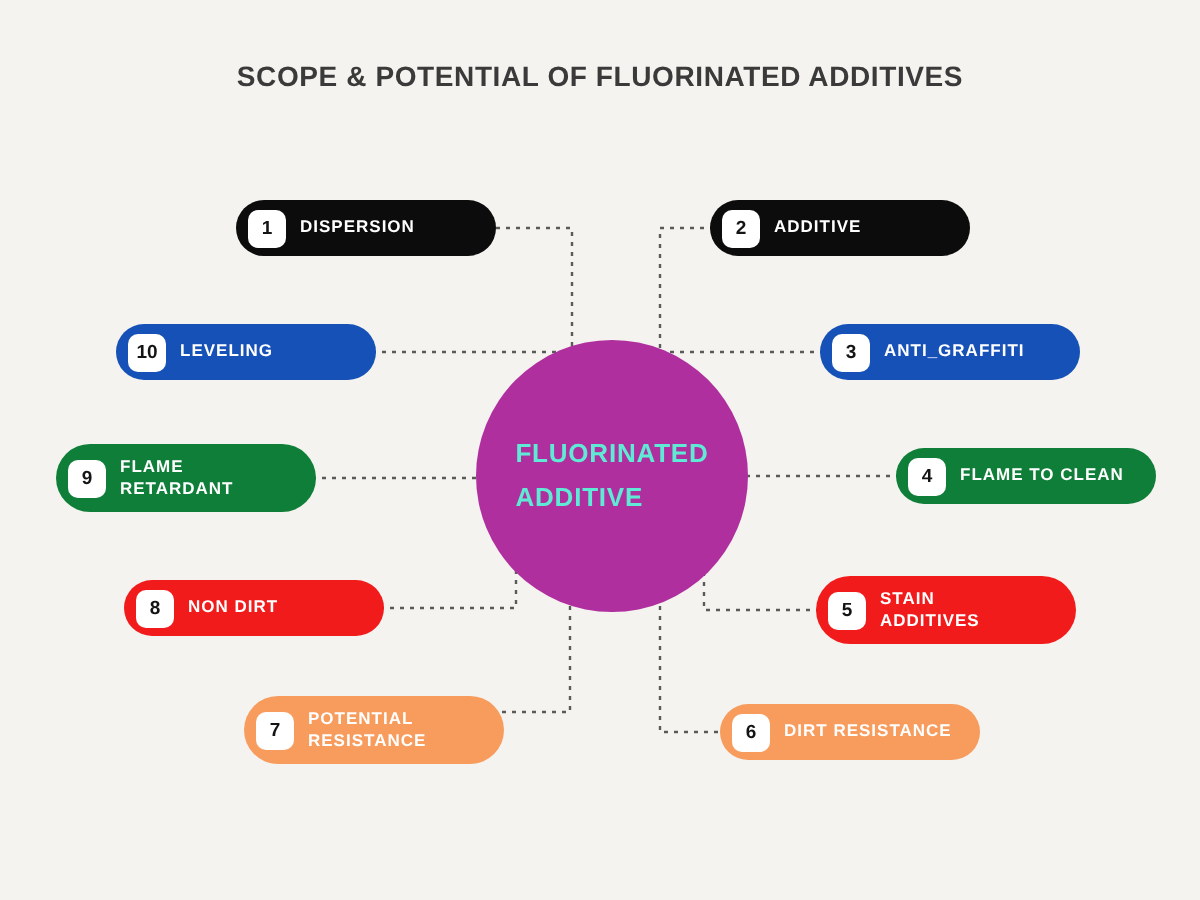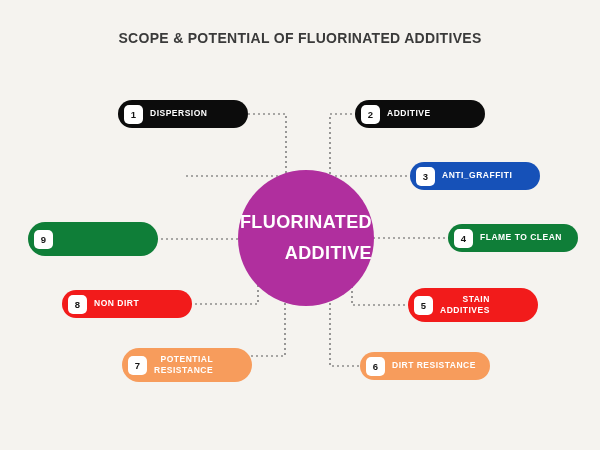--- a/index.html
+++ b/index.html
@@ -35,26 +35,26 @@
     left: 238px; top: 170px;
     width: 136px; height: 136px;
     border-radius: 50%;
     background: #b02f9e;
     z-index: 2;
     display: flex;
     align-items: center;
     justify-content: center;
   }
   .circle .center-label {
-    color: #ffffff;
+    color: #5eead4;
     font-weight: bold;
-    font-size: 18px;
+    font-size: 13px;
     letter-spacing: 0.4px;
     line-height: 1.7;
-    text-align: right;
+    text-align: left;
     white-space: pre-line;
   }
   .pill {
     position: absolute;
     width: 130px;
     height: 28px;
     border-radius: 999px;
     display: flex;
     align-items: center;
     z-index: 2;
@@ -76,21 +76,20 @@
   }
   .plabel {
     margin-left: 7px;
     margin-right: 6px;
     color: #ffffff;
     font-size: 8.5px;
     font-weight: bold;
     letter-spacing: 0.5px;
     line-height: 1.3;
     white-space: pre-line;
-    text-align: right;
   }
   .c-black  { background: #0c0c0c; }
   .c-blue   { background: #1651b8; }
   .c-green  { background: #0f7e38; }
   .c-red    { background: #f21b1b; }
   .c-orange { background: #f79c5c; }
   #p1  { left: 118px; top: 100px; }
   #p2  { left: 355px; top: 100px; }
   #p10 { left: 58px;  top: 162px; }
   #p3  { left: 410px; top: 162px; }
@@ -131,28 +130,34 @@
   <div class="pill c-black" id="p1">
     <span class="numbox">1</span>
     <span class="plabel">DISPERSION</span>
   </div>
 
   <div class="pill c-black" id="p2">
     <span class="numbox">2</span>
     <span class="plabel">ADDITIVE</span>
   </div>
 
+  <div class="pill c-blue" id="p10">
+    <span class="numbox">10</span>
+    <span class="plabel">LEVELING</span>
+  </div>
 
   <div class="pill c-blue" id="p3">
     <span class="numbox">3</span>
     <span class="plabel">ANTI_GRAFFITI</span>
   </div>
 
   <div class="pill tall c-green" id="p9">
     <span class="numbox">9</span>
+    <span class="plabel">FLAME
+RETARDANT</span>
   </div>
 
   <div class="pill c-green" id="p4">
     <span class="numbox">4</span>
     <span class="plabel">FLAME TO CLEAN</span>
   </div>
 
   <div class="pill c-red" id="p8">
     <span class="numbox">8</span>
     <span class="plabel">NON DIRT</span>

